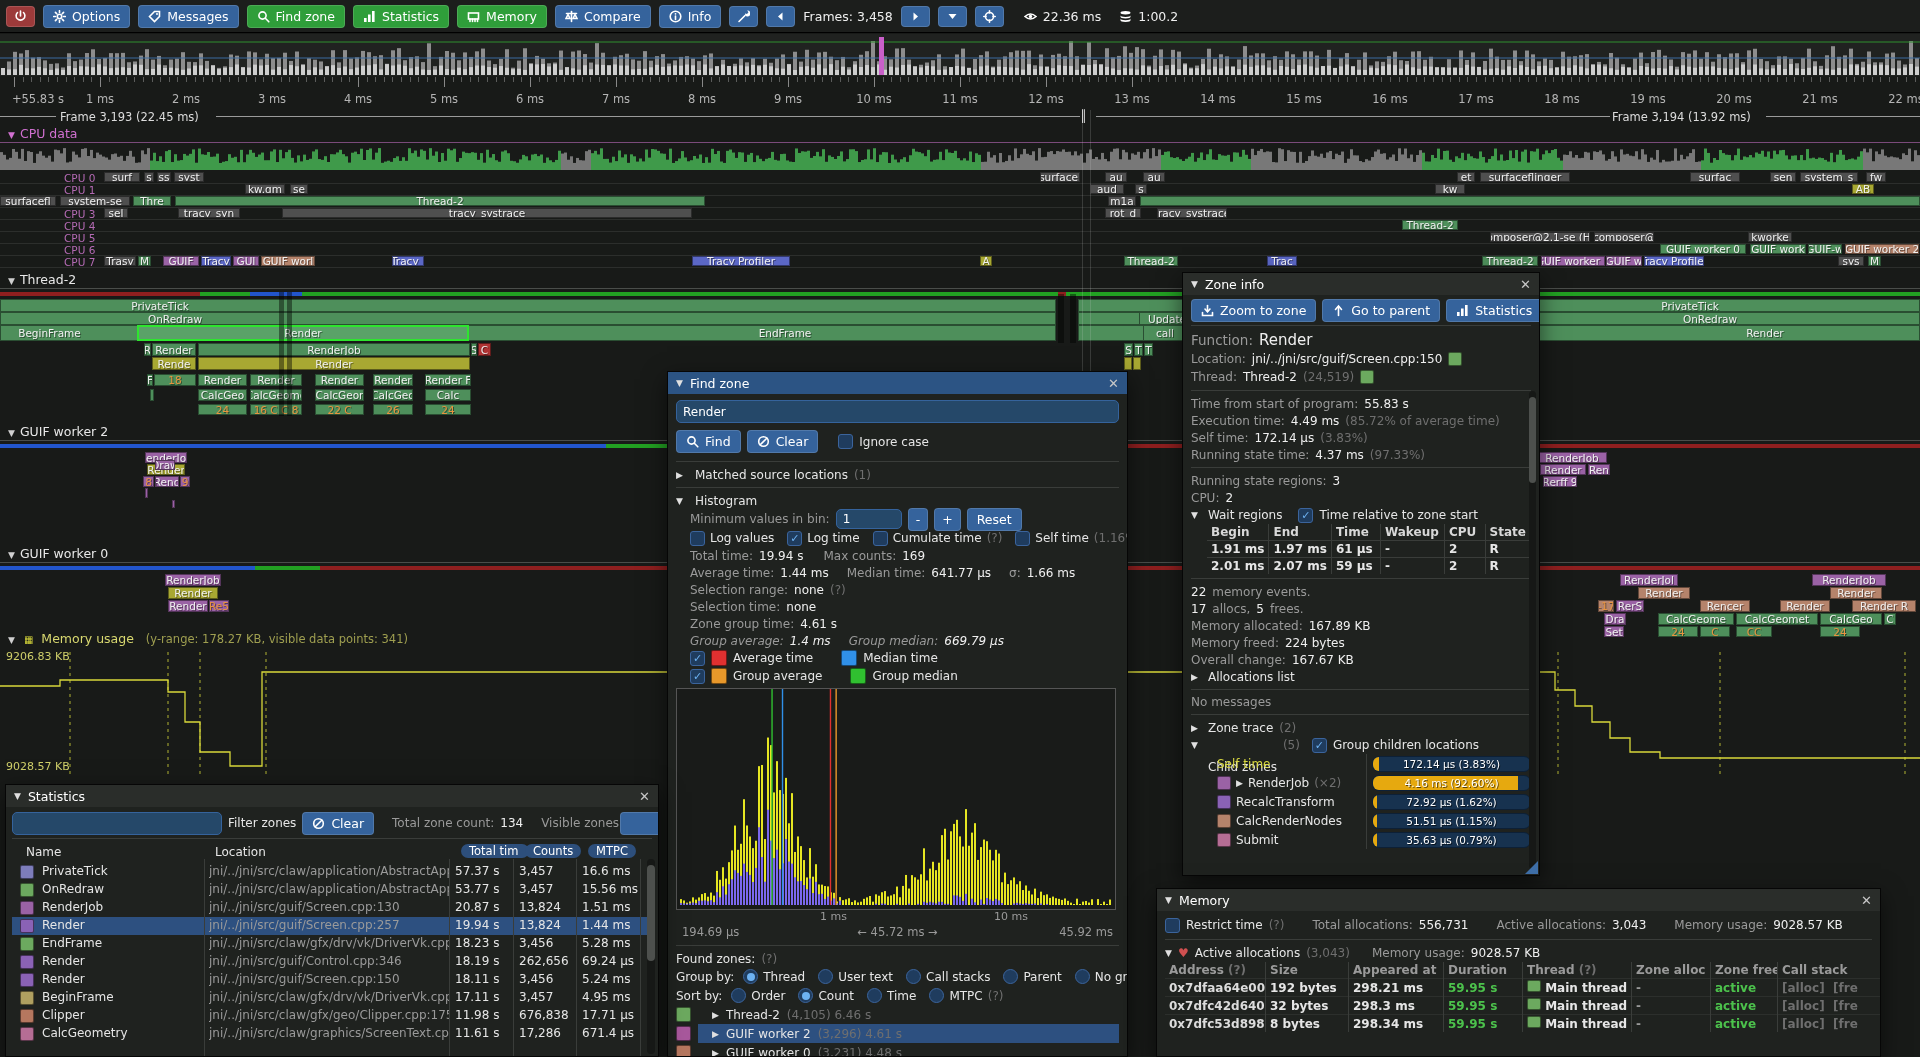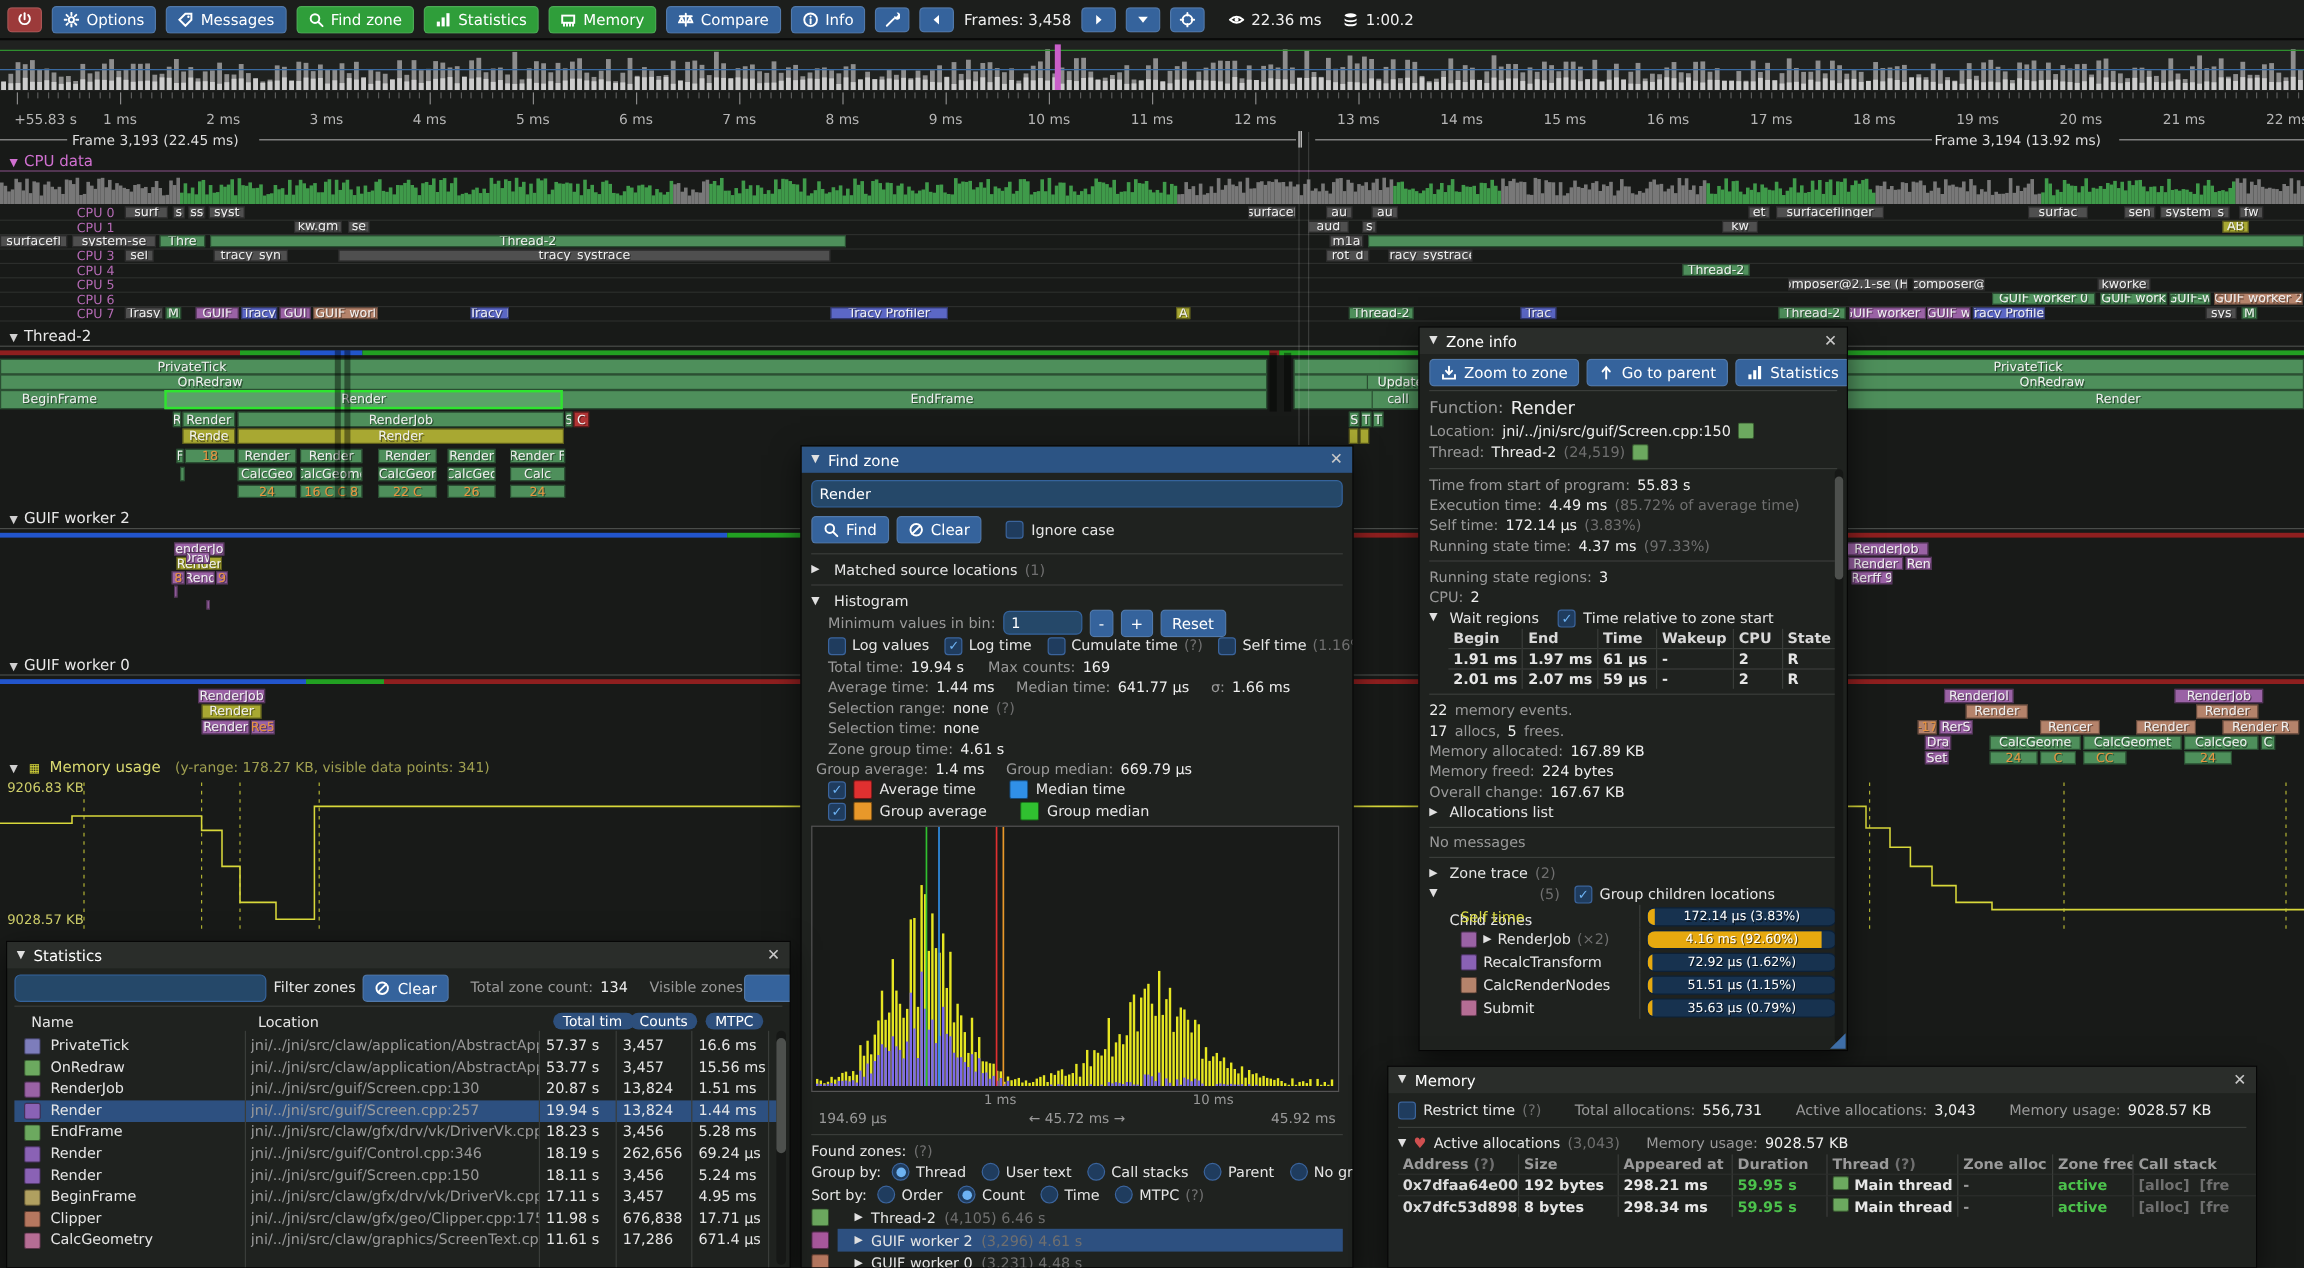--- a/index.html
+++ b/index.html
@@ -2319,21 +2319,21 @@
         <span class="dim">(?)</span>
       </div>
     <div class="frow" style="height:17px;margin-left:14px;">
         <span class="lab">Selection time:</span>
         <span class="val">none</span>
       </div>
     <div class="frow" style="height:17px;margin-left:14px;">
         <span class="lab">Zone group time:</span>
         <span class="val">4.61 s</span>
       </div>
-    <div class="frow" style="height:17px;margin-left:4px;">
+    <div class="frow" style="height:17px;margin-left:14px;font-style:italic;">
         <span class="lab">Group average:</span>
         <span class="val">1.4 ms</span>
         <span class="lab" style="margin-left:12px;">Group median:</span>
         <span class="val">669.79 µs</span>
       </div>
     <div id="fz-legend">
         <div class="frow" style="height: 18px; margin-left: 14px; gap: 6px;">
           <span class="cb">✓</span>
           <span class="sw" style="background:#e03030;width:14px;height:14px;"></span>
           <span>Average time</span>
@@ -3059,20 +3059,30 @@
             <td style="border-right:1px solid #3a3d3a;color:#dcdcdc;">0x7dfaa64e00</td>
             <td style="border-right:1px solid #3a3d3a;">192 bytes</td>
             <td style="border-right:1px solid #3a3d3a;">298.21 ms</td>
             <td style="border-right:1px solid #3a3d3a;color:#4cc24c;">59.95 s</td>
             <td style="border-right:1px solid #3a3d3a;"><span class="sw" style="background:#6ca95f;width:10px;height:10px;"></span> Main thread</td>
             <td style="border-right:1px solid #3a3d3a;color:#9a9a9a;">-</td>
             <td style="border-right:1px solid #3a3d3a;color:#4cc24c;">active</td>
             <td><span class="dim">[alloc]</span>&nbsp;&nbsp;<span class="dim">[fre</span></td>
           </tr>
           <tr style="border-top:1px solid #2c2f2c;">
+            <td style="border-right:1px solid #3a3d3a;color:#dcdcdc;">0x7dfc42d640</td>
+            <td style="border-right:1px solid #3a3d3a;">32 bytes</td>
+            <td style="border-right:1px solid #3a3d3a;">298.3 ms</td>
+            <td style="border-right:1px solid #3a3d3a;color:#4cc24c;">59.95 s</td>
+            <td style="border-right:1px solid #3a3d3a;"><span class="sw" style="background:#6ca95f;width:10px;height:10px;"></span> Main thread</td>
+            <td style="border-right:1px solid #3a3d3a;color:#9a9a9a;">-</td>
+            <td style="border-right:1px solid #3a3d3a;color:#4cc24c;">active</td>
+            <td><span class="dim">[alloc]</span>&nbsp;&nbsp;<span class="dim">[fre</span></td>
+          </tr>
+          <tr style="border-top:1px solid #2c2f2c;">
             <td style="border-right:1px solid #3a3d3a;color:#dcdcdc;">0x7dfc53d898</td>
             <td style="border-right:1px solid #3a3d3a;">8 bytes</td>
             <td style="border-right:1px solid #3a3d3a;">298.34 ms</td>
             <td style="border-right:1px solid #3a3d3a;color:#4cc24c;">59.95 s</td>
             <td style="border-right:1px solid #3a3d3a;"><span class="sw" style="background:#6ca95f;width:10px;height:10px;"></span> Main thread</td>
             <td style="border-right:1px solid #3a3d3a;color:#9a9a9a;">-</td>
             <td style="border-right:1px solid #3a3d3a;color:#4cc24c;">active</td>
             <td><span class="dim">[alloc]</span>&nbsp;&nbsp;<span class="dim">[fre</span></td>
           </tr>
         </tbody>

